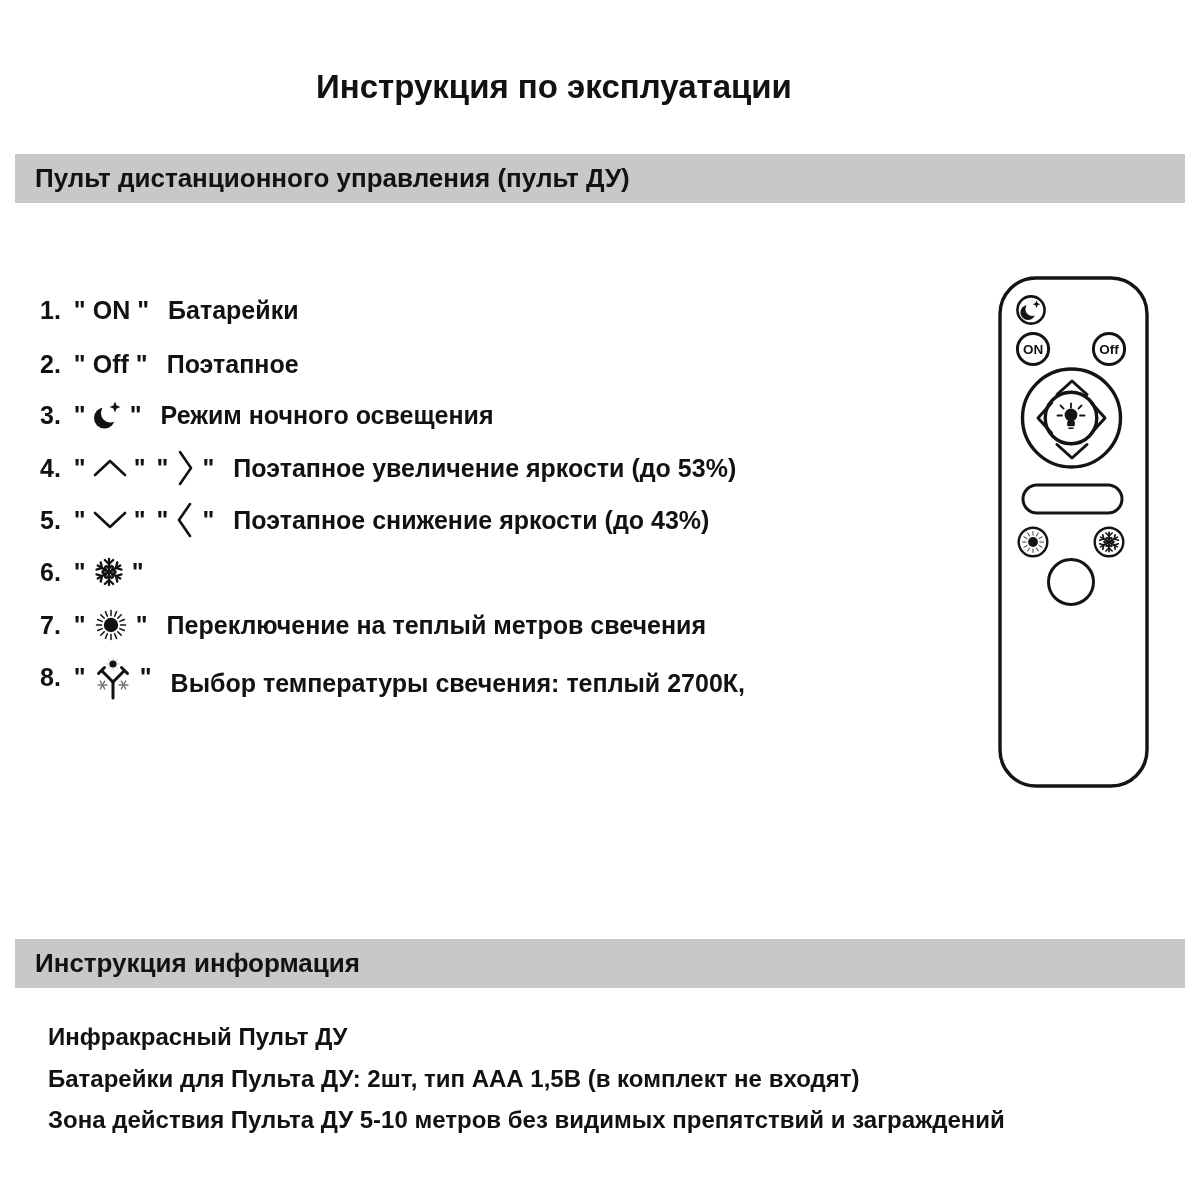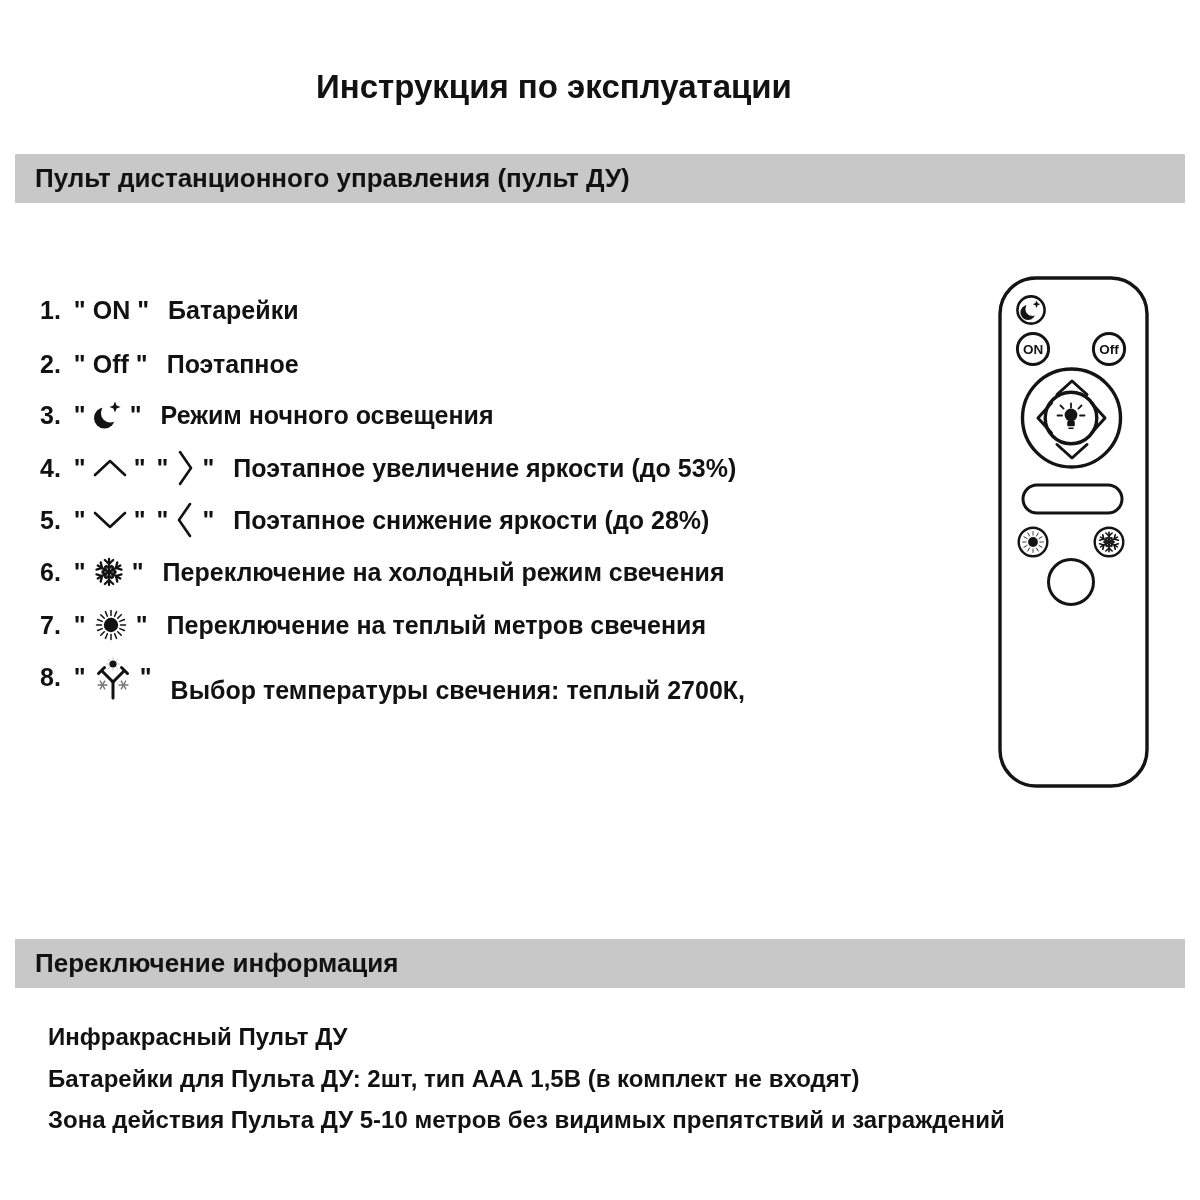--- a/index.html
+++ b/index.html
@@ -14,21 +14,21 @@
   .item{position:absolute;left:40px;display:flex;align-items:center;height:36px;
         font-size:25px;white-space:nowrap;}
   .item .num{margin-right:8px;}
   .q{margin:0 5px;}
   .symtext{margin:0 2px;}
   .symicon{display:inline-flex;align-items:center;justify-content:center;margin:0 2px;}
   .desc{margin-left:14px;}
   .grp2{margin-left:6px;}
   #item-8{align-items:flex-start;height:auto;}
   #item-8 .num,#item-8 .q{line-height:40px;}
-  #item-8 .desc{line-height:31px;margin-top:18px;}
+  #item-8 .desc{line-height:31px;margin-top:11px;}
   .tech-line{position:absolute;left:48px;font-size:24px;line-height:30px;white-space:nowrap;}
   #tech-line-0{top:1022px;}
   #tech-line-1{top:1064px;}
   #tech-line-2{top:1105px;}
   #remote-illustration{position:absolute;left:985px;top:268px;}
   svg{display:block;}
   .item svg{display:inline-block;}
 </style>
 </head>
 <body>
@@ -115,40 +115,39 @@
       </svg>
     </span>
     <span class="q">"</span>
     <span class="q grp2">"</span>
     <span class="symicon">
       <svg width="20" height="36" viewBox="0 0 20 36">
         <polyline points="15,2 4,18 15,34" fill="none" stroke="#121212" stroke-width="2.6" stroke-linecap="round" stroke-linejoin="round"></polyline>
       </svg>
     </span>
     <span class="q">"</span>
-    <span class="desc">Поэтапное снижение яркости (до 28%)</span>
+    <span class="desc">Поэтапное снижение яркости (до 43%)</span>
   </div>
 
   <div class="item" style="top:554px">
     <span class="num">6.</span>
     <span class="q">"</span>
     <span class="symicon">
       <svg width="32" height="32" viewBox="0 0 32 32" stroke="#121212" stroke-width="2.3">
         <g transform="translate(16,16)">
           <use href="#flakeArm"></use>
           <use href="#flakeArm" transform="rotate(60)"></use>
           <use href="#flakeArm" transform="rotate(120)"></use>
           <use href="#flakeArm" transform="rotate(180)"></use>
           <use href="#flakeArm" transform="rotate(240)"></use>
           <use href="#flakeArm" transform="rotate(300)"></use>
         </g>
       </svg>
     </span>
     <span class="q">"</span>
-    <span class="desc">Переключение на холодный режим свечения</span>
   </div>
 
   <div class="item" style="top:607px">
     <span class="num">7.</span>
     <span class="q">"</span>
     <span class="symicon">
       <svg width="36" height="36" viewBox="0 0 36 36" stroke="#121212" stroke-width="1.5">
         <g transform="translate(18,18)">
           <circle r="7.2" fill="#121212" stroke="none"></circle>
           <use href="#ray"></use>
@@ -283,19 +282,19 @@
             <use href="#flakeArm" transform="rotate(240)"></use>
             <use href="#flakeArm" transform="rotate(300)"></use>
           </g>
         </g>
 
         <circle cx="1071" cy="582" r="22.5" stroke-width="3"></circle>
       </g>
     </svg>
   </div>
 
-  <div class="banner" id="banner-tech">Переключение информация</div>
+  <div class="banner" id="banner-tech">Инструкция информация</div>
 
   <div class="tech-line" id="tech-line-0">Инфракрасный Пульт ДУ</div>
   <div class="tech-line" id="tech-line-1">Батарейки для Пульта ДУ: 2шт, тип ААА 1,5В (в комплект не входят)</div>
   <div class="tech-line" id="tech-line-2">Зона действия Пульта ДУ 5-10 метров без видимых препятствий и заграждений</div>
 
 </div>
 
 </body></html>

